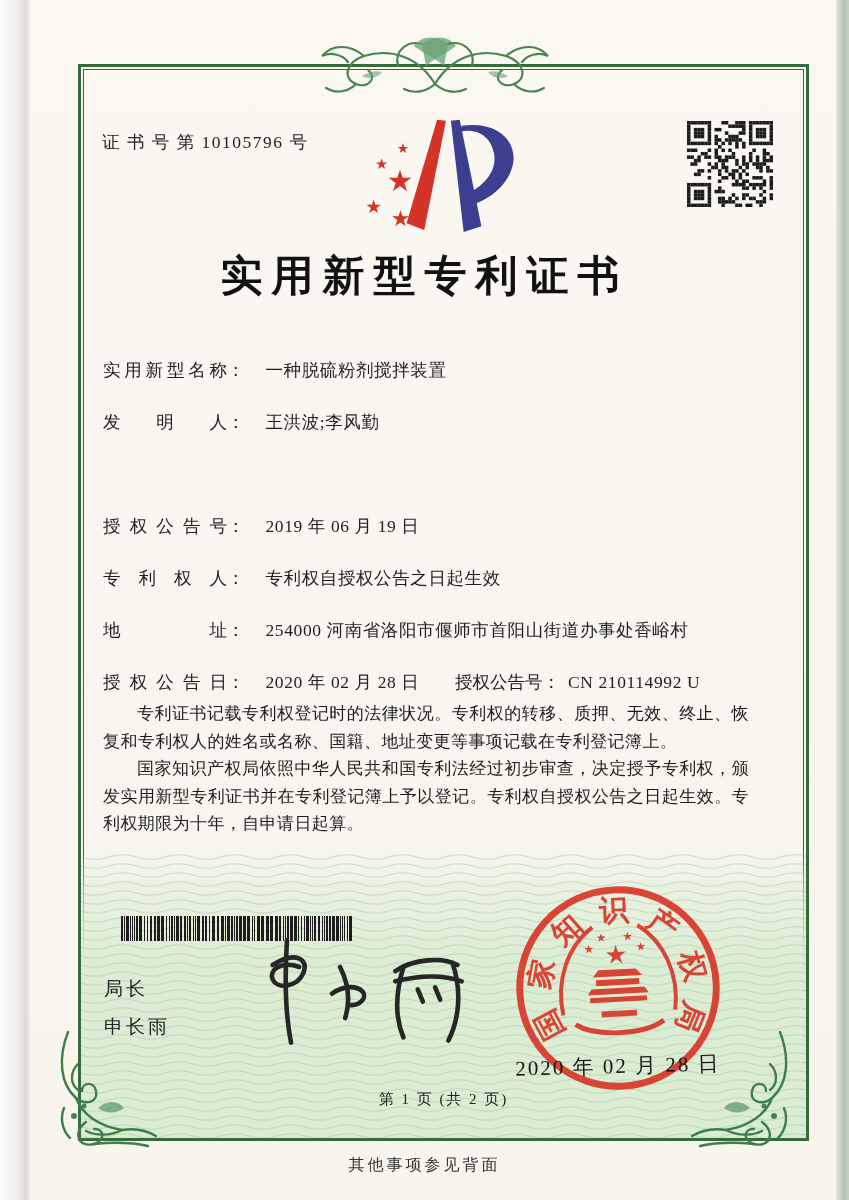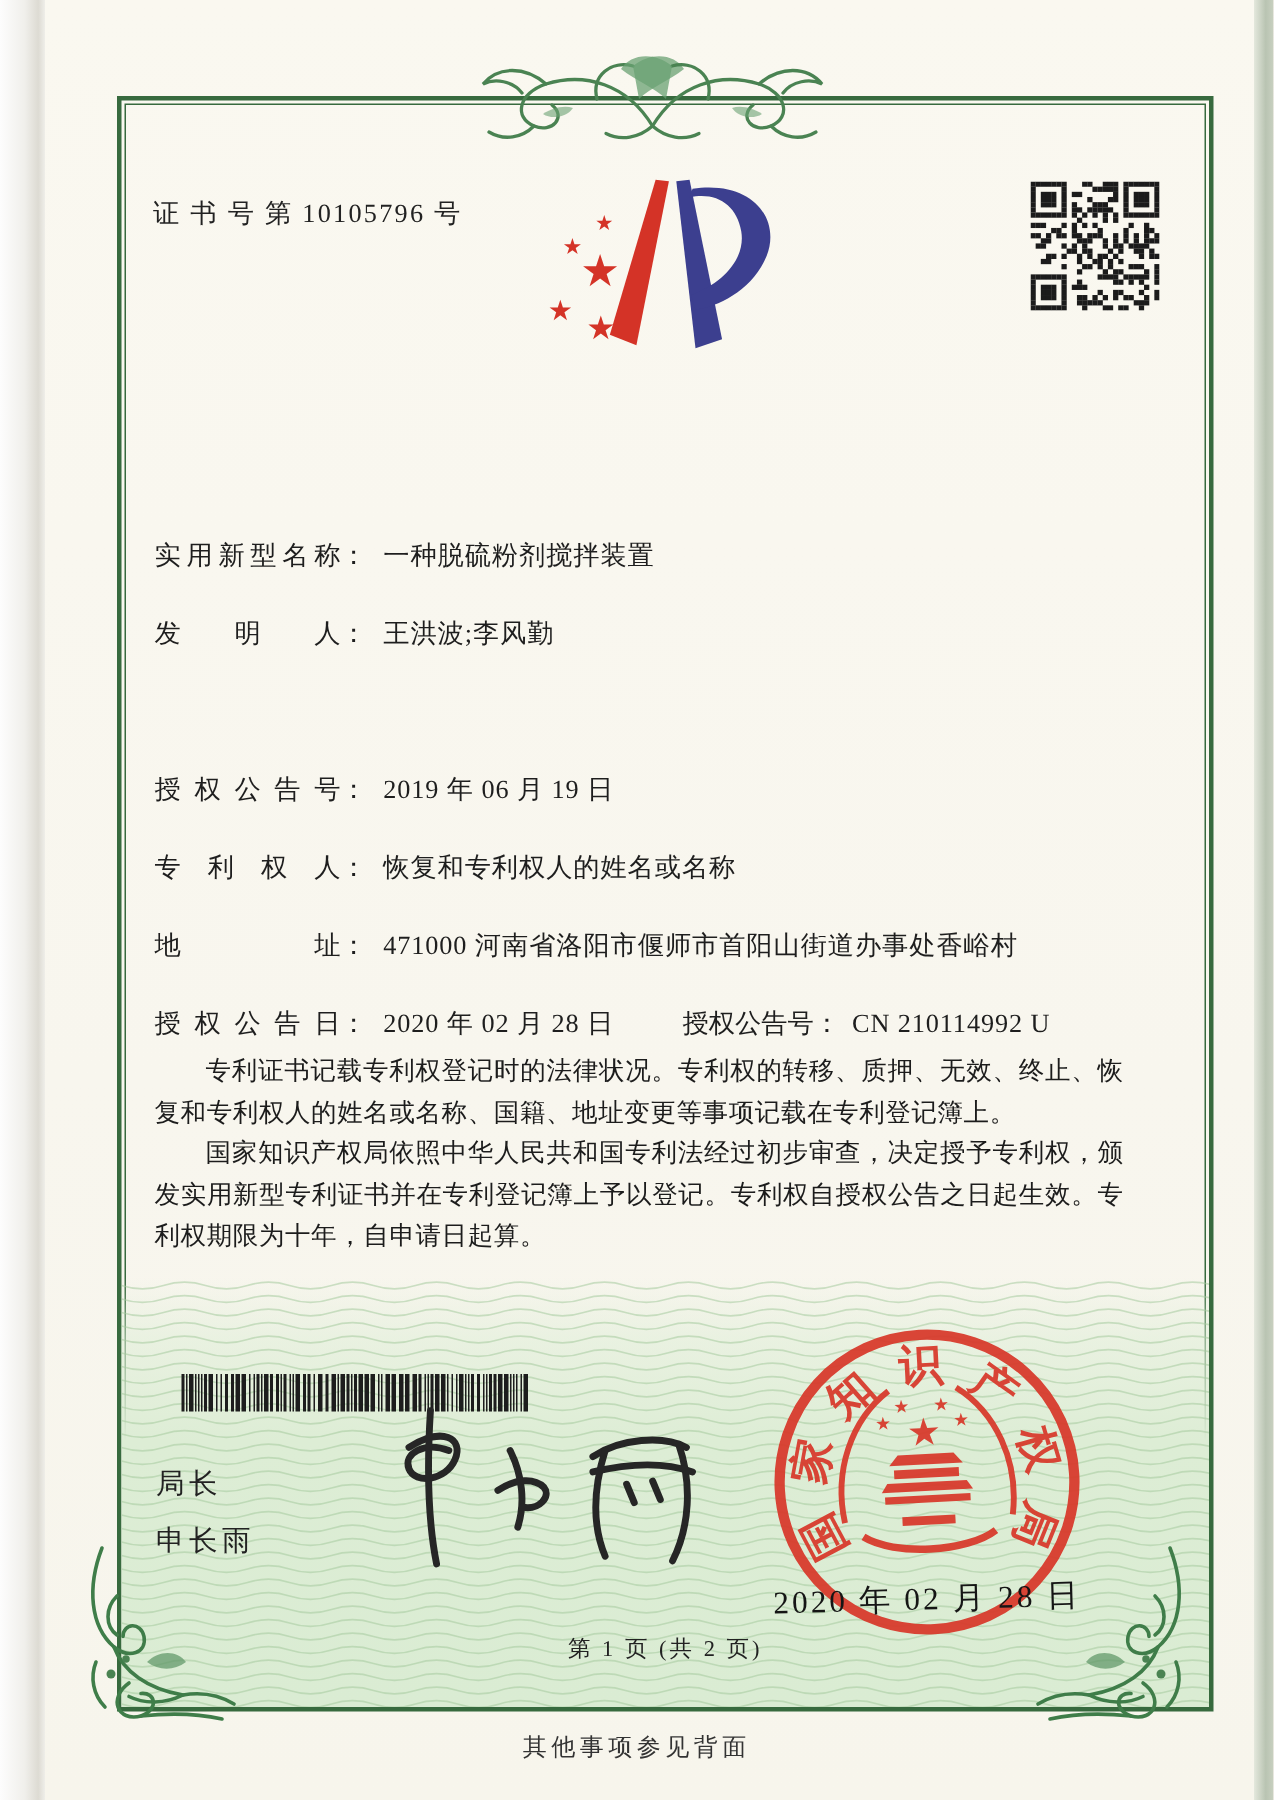--- a/index.html
+++ b/index.html
@@ -17,21 +17,21 @@
   .band{position:absolute;left:81px;top:852px;width:725px;height:286px;overflow:hidden;
     background:linear-gradient(180deg,rgba(222,238,215,0) 0%,rgba(222,238,215,.55) 14%,#ddedd5 38%,#daecd3 100%);}
   .cert-no{position:absolute;left:102px;top:130px;font-size:17.5px;letter-spacing:1.5px;color:#222;}
   .qr{position:absolute;left:687px;top:121px;width:86px;height:86px;}
   .logo{position:absolute;left:352px;top:110px;width:180px;height:128px;}
   .title{position:absolute;left:0;top:248px;width:849px;text-align:center;
     font-size:42px;font-weight:bold;letter-spacing:9px;color:#111;}
   .field-row{position:absolute;left:103px;height:26px;white-space:nowrap;font-size:17.5px;}
   .fl{display:inline-block;width:124px;text-align:justify;text-align-last:justify;vertical-align:top;}
   .fcolon{display:inline-block;vertical-align:top;}
-  .fv{margin-left:11px;letter-spacing:.6px;}
+  .fv{margin-left:21px;letter-spacing:.6px;}
   .grant-no{position:absolute;left:455px;top:670px;font-size:17.5px;white-space:nowrap;}
   .grant-no .fv{margin-left:8px;}
   .paras{position:absolute;left:103px;top:700px;width:646px;font-size:17px;line-height:27.5px;
     text-align:justify;letter-spacing:.4px;color:#1c1c1c;}
   .paras p{margin:0;text-indent:2em;}
   .barcode{position:absolute;left:121px;top:916px;width:238px;height:25px;font-size:0;}
   .barcode i{display:inline-block;height:100%;background:#1d1d1d;}
   .barcode b{display:inline-block;height:100%;}
   .officer-title{position:absolute;left:104px;top:976px;font-size:19px;letter-spacing:3px;color:#222;}
   .officer-name{position:absolute;left:104px;top:1014px;font-size:19px;letter-spacing:3px;color:#222;}
@@ -402,35 +402,36 @@
       <rect x="5" y="24" width="1.02" height="1.02" fill="#1b1b1b"></rect>
       <rect x="6" y="24" width="1.02" height="1.02" fill="#1b1b1b"></rect>
       <rect x="10" y="24" width="1.02" height="1.02" fill="#1b1b1b"></rect>
       <rect x="14" y="24" width="1.02" height="1.02" fill="#1b1b1b"></rect>
       <rect x="15" y="24" width="1.02" height="1.02" fill="#1b1b1b"></rect>
       <rect x="17" y="24" width="1.02" height="1.02" fill="#1b1b1b"></rect>
       <rect x="18" y="24" width="1.02" height="1.02" fill="#1b1b1b"></rect>
       <rect x="21" y="24" width="1.02" height="1.02" fill="#1b1b1b"></rect>
     </svg>
 
+  <div class="title">实用新型专利证书</div>
 
   <div class="field-row" style="top:358px">
     <span class="fl">实用新型名称</span><span class="fcolon">：</span><span class="fv">一种脱硫粉剂搅拌装置</span>
   </div>
   <div class="field-row" style="top:410px">
     <span class="fl">发明人</span><span class="fcolon">：</span><span class="fv">王洪波;李风勤</span>
   </div>
   <div class="field-row" style="top:514px">
     <span class="fl">授权公告号</span><span class="fcolon">：</span><span class="fv">2019 年 06 月 19 日</span>
   </div>
   <div class="field-row" style="top:566px">
-    <span class="fl">专利权人</span><span class="fcolon">：</span><span class="fv">恢复和专利权人的姓名或名称</span>
+    <span class="fl">专利权人</span><span class="fcolon">：</span><span class="fv">专利权自授权公告之日起生效</span>
   </div>
   <div class="field-row" style="top:618px">
-    <span class="fl">地址</span><span class="fcolon">：</span><span class="fv">471000 河南省洛阳市偃师市首阳山街道办事处香峪村</span>
+    <span class="fl">地址</span><span class="fcolon">：</span><span class="fv">254000 河南省洛阳市偃师市首阳山街道办事处香峪村</span>
   </div>
   <div class="field-row" style="top:670px">
     <span class="fl">授权公告日</span><span class="fcolon">：</span><span class="fv">2020 年 02 月 28 日</span>
   </div>
   <div class="grant-no">
     <span>授权公告号</span><span>：</span><span class="fv">CN 210114992 U</span>
   </div>
 
   <div class="paras">
     <p>专利证书记载专利权登记时的法律状况。专利权的转移、质押、无效、终止、恢复和专利权人的姓名或名称、国籍、地址变更等事项记载在专利登记簿上。</p>

